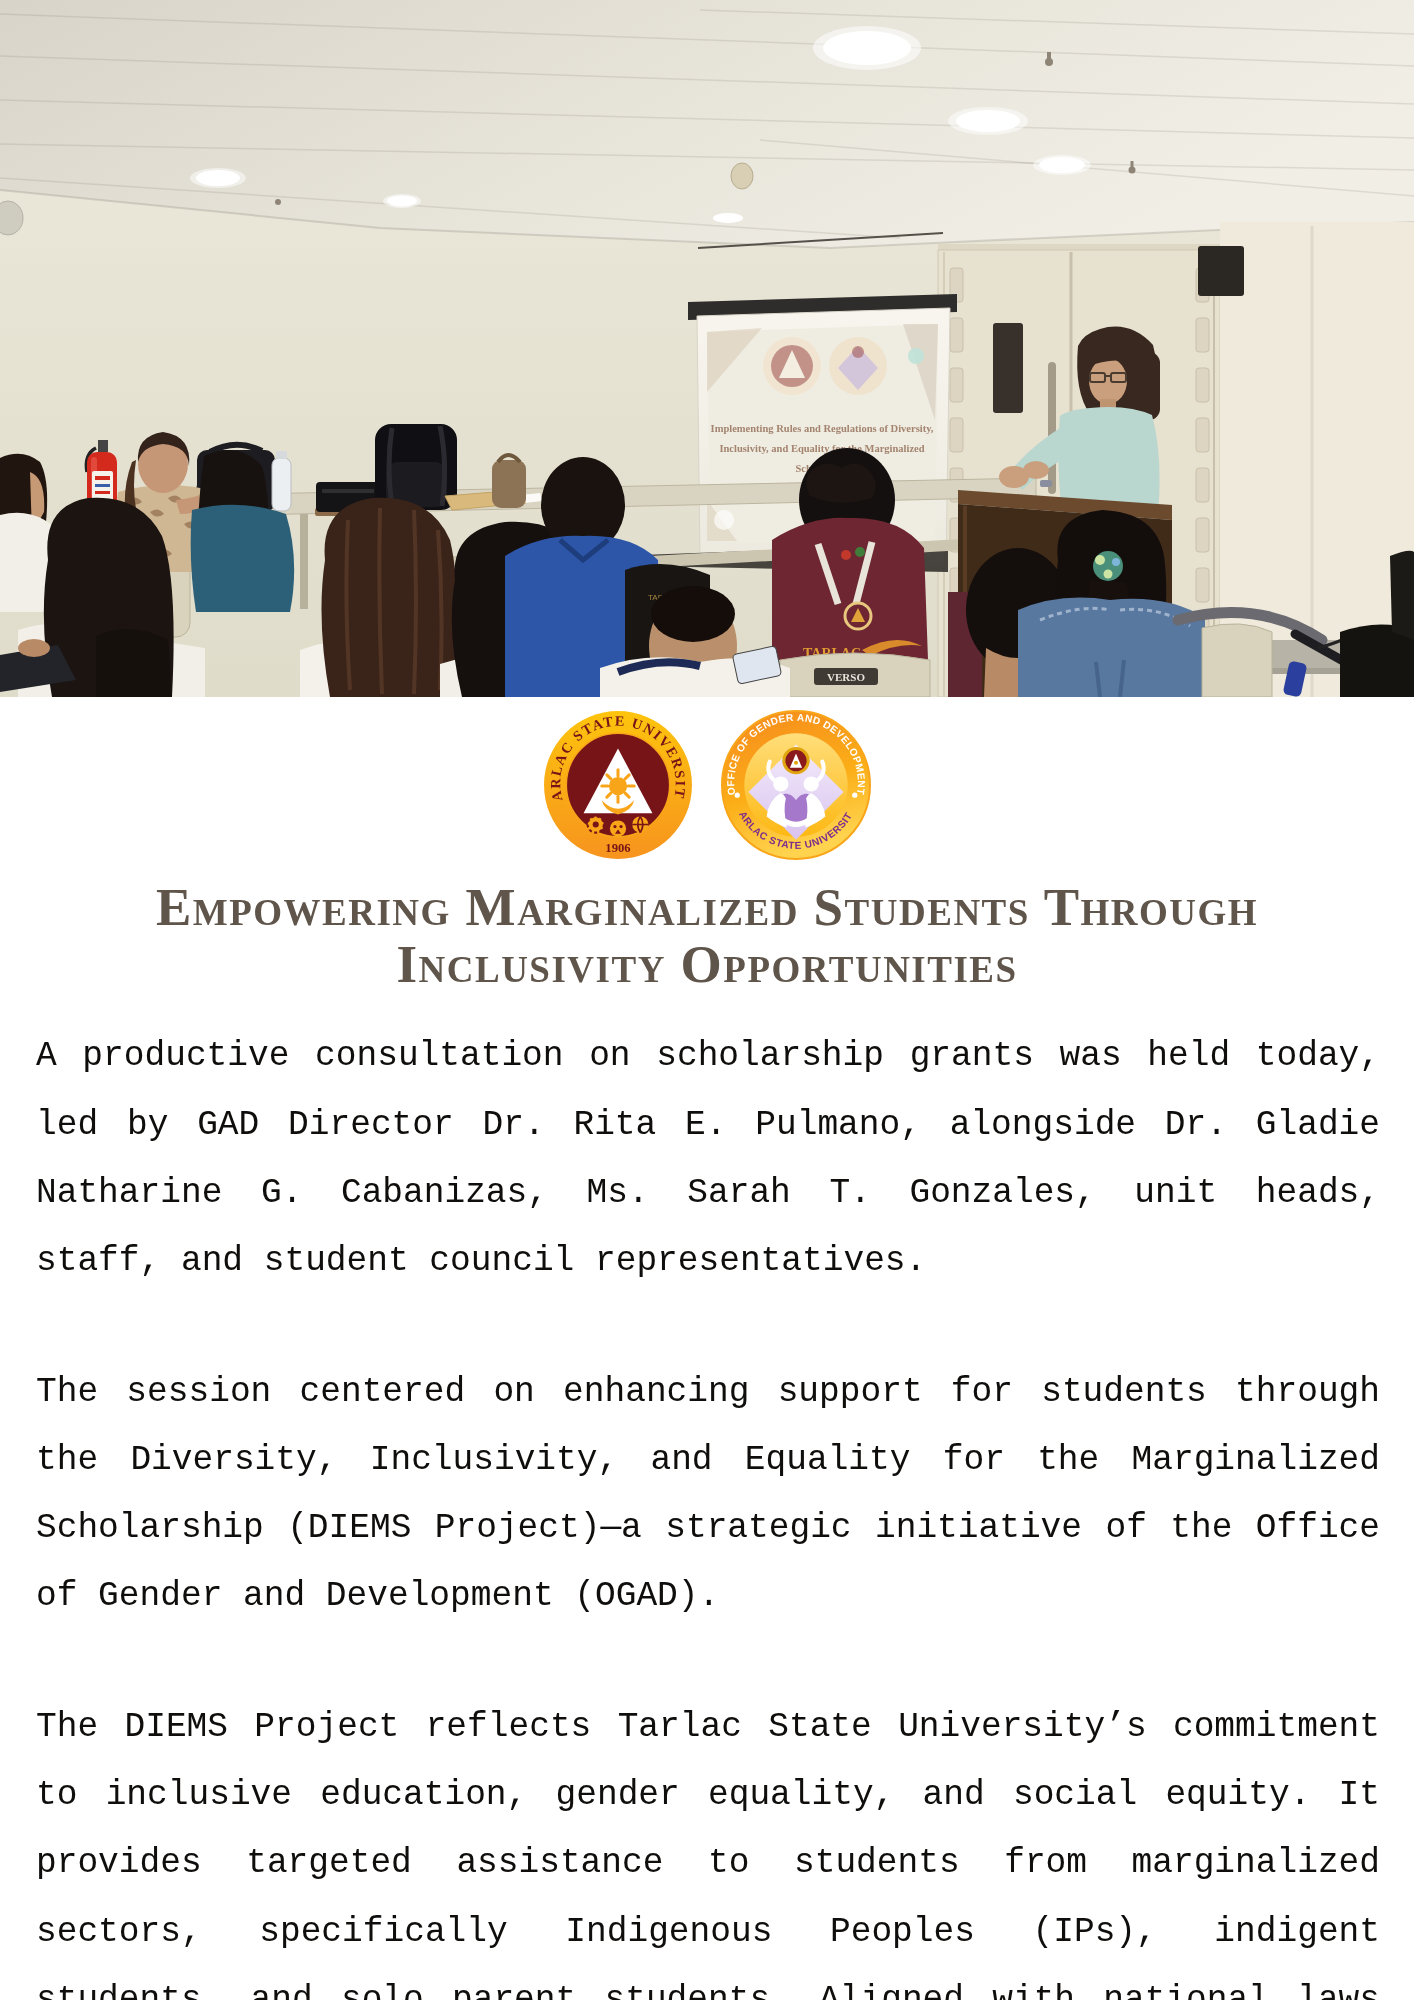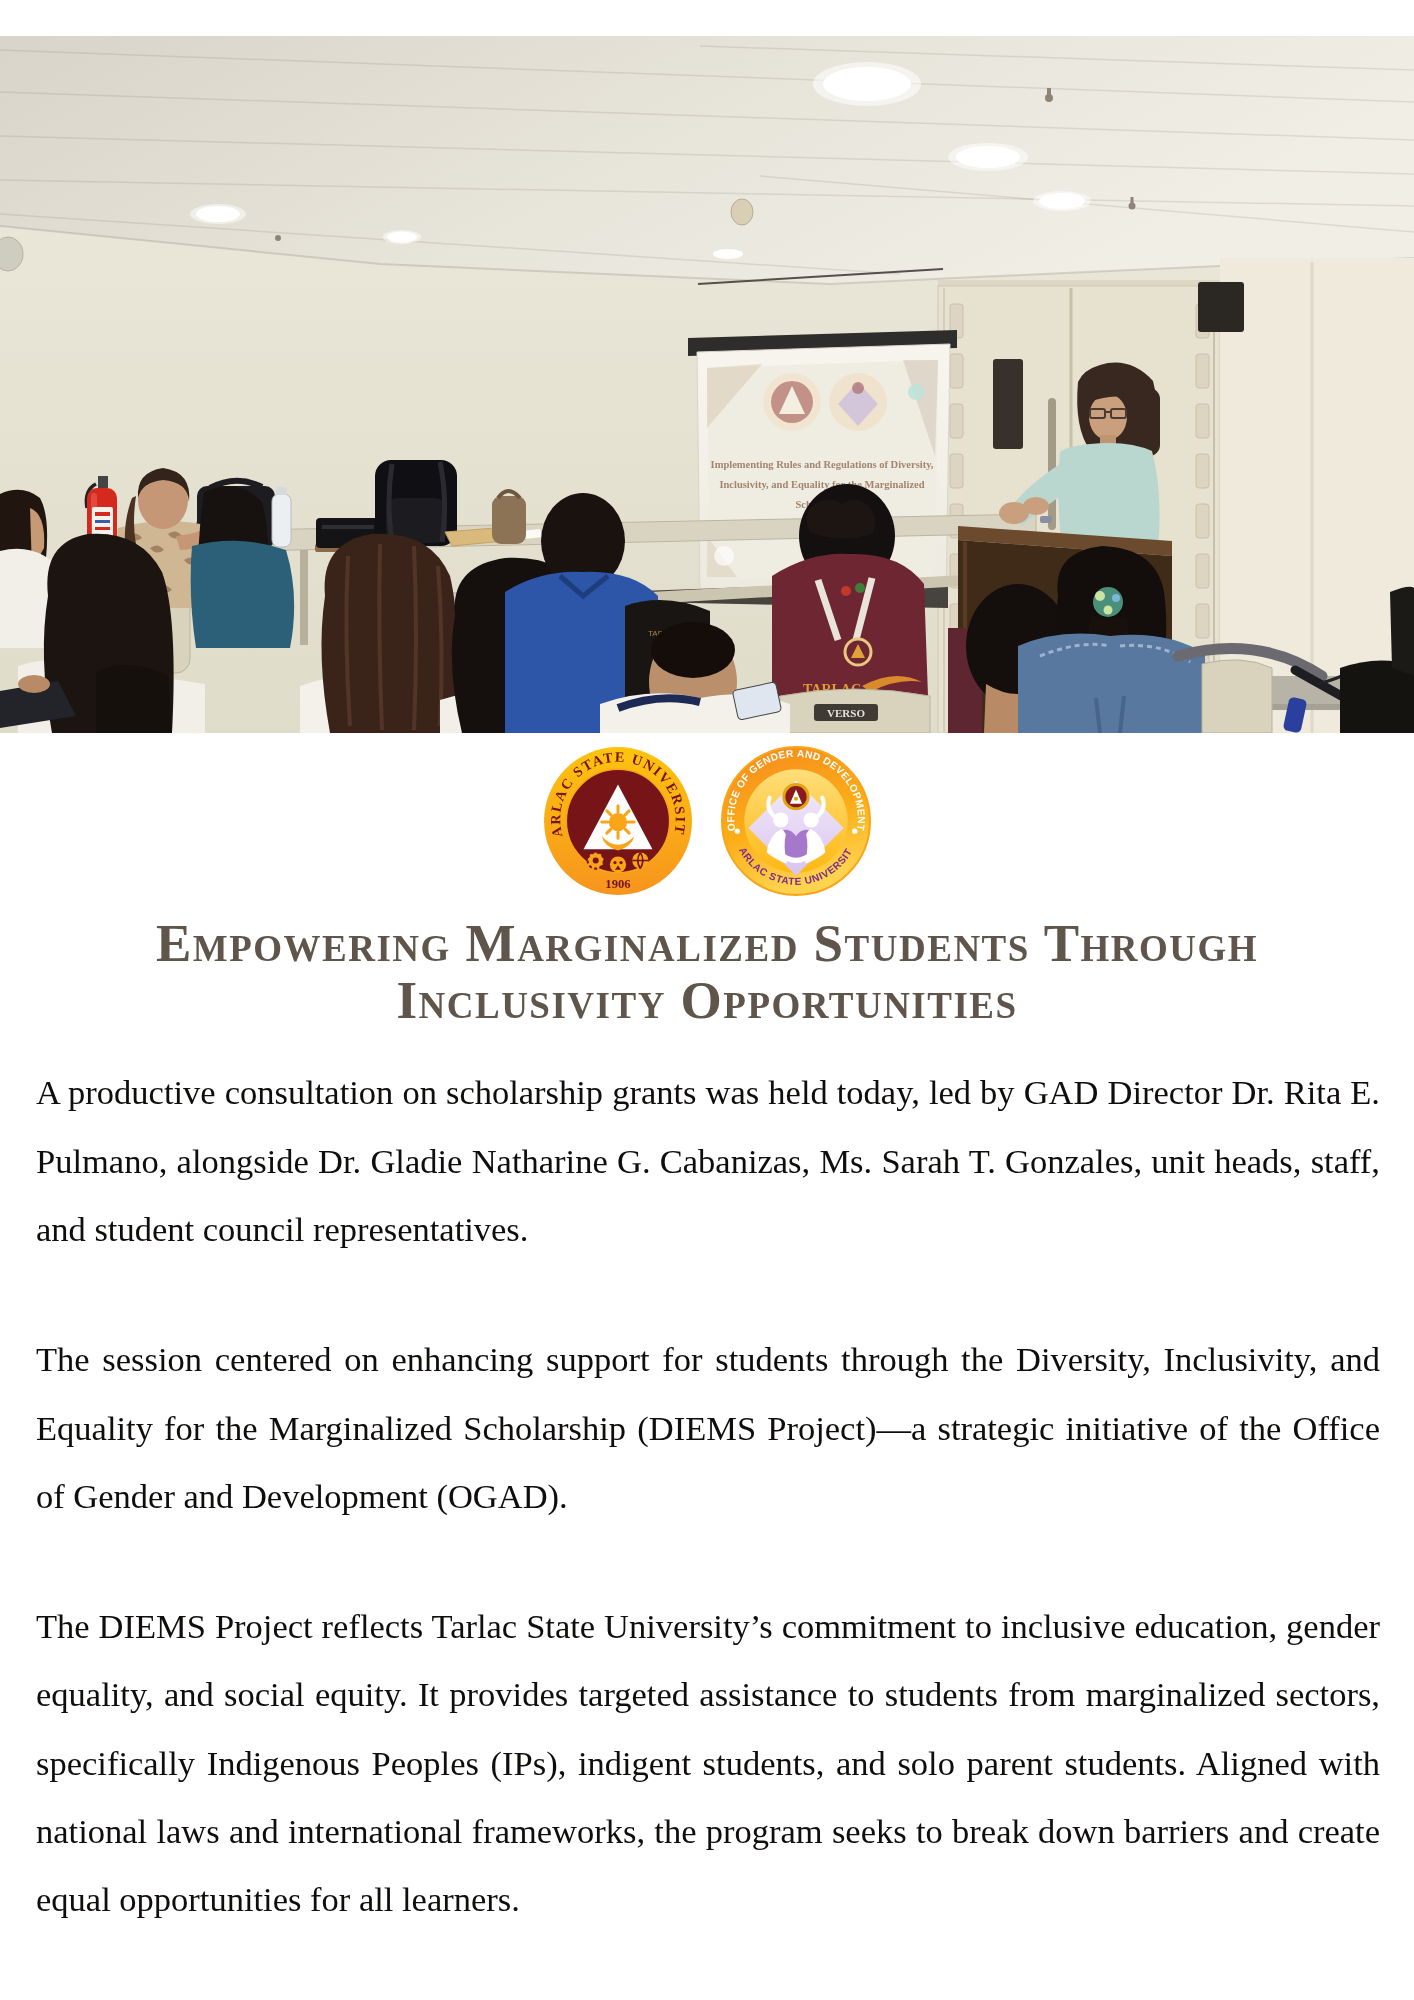--- a/index.html
+++ b/index.html
@@ -1,23 +1,23 @@
 <!DOCTYPE html>
 <html><head>
 <meta charset="utf-8">
 <style>
   html,body{margin:0;padding:0;background:#ffffff;}
   .page{width:1414px;min-height:2000px;background:#ffffff;overflow:hidden;font-family:"Liberation Serif",serif;}
-  .photo-wrap{width:1414px;height:697px;overflow:hidden;background:#0369a1;margin-top:36px;}
+  .photo-wrap{width:1414px;height:697px;overflow:hidden;background:#0369a1;}
   .photo-wrap svg{display:block;}
   .logos{display:flex;justify-content:center;align-items:center;gap:26px;margin-top:10px;height:156px;}
   .logo{width:152px;height:152px;}
   .title{text-align:center;font-variant:small-caps;font-weight:700;font-size:53px;line-height:1.07;color:#5f554b;margin:16px 30px 30px;letter-spacing:1.5px;font-family:"Liberation Serif",serif;}
   .article{margin:0 34px 0 36px;}
-  .article p{font-size:34.5px;line-height:1.98;text-align:justify;color:#0f0e0c;margin:0 0 62px;font-family:Liberation Serif, serif;}
+  .article p{font-size:34.5px;line-height:1.98;text-align:justify;color:#0f0e0c;margin:0 0 62px;font-family:Liberation Mono, monospace;}
   .slide-text{font-family:"Liberation Serif",serif;font-weight:600;fill:#a3846f;}
   .ringtext{font-family:"Liberation Serif",serif;font-weight:700;}
   .ringtext-sans{font-family:"Liberation Sans",sans-serif;font-weight:700;}
 </style>
 </head>
 <body>
 
 <div class="page">
 
   <div class="photo-wrap">

